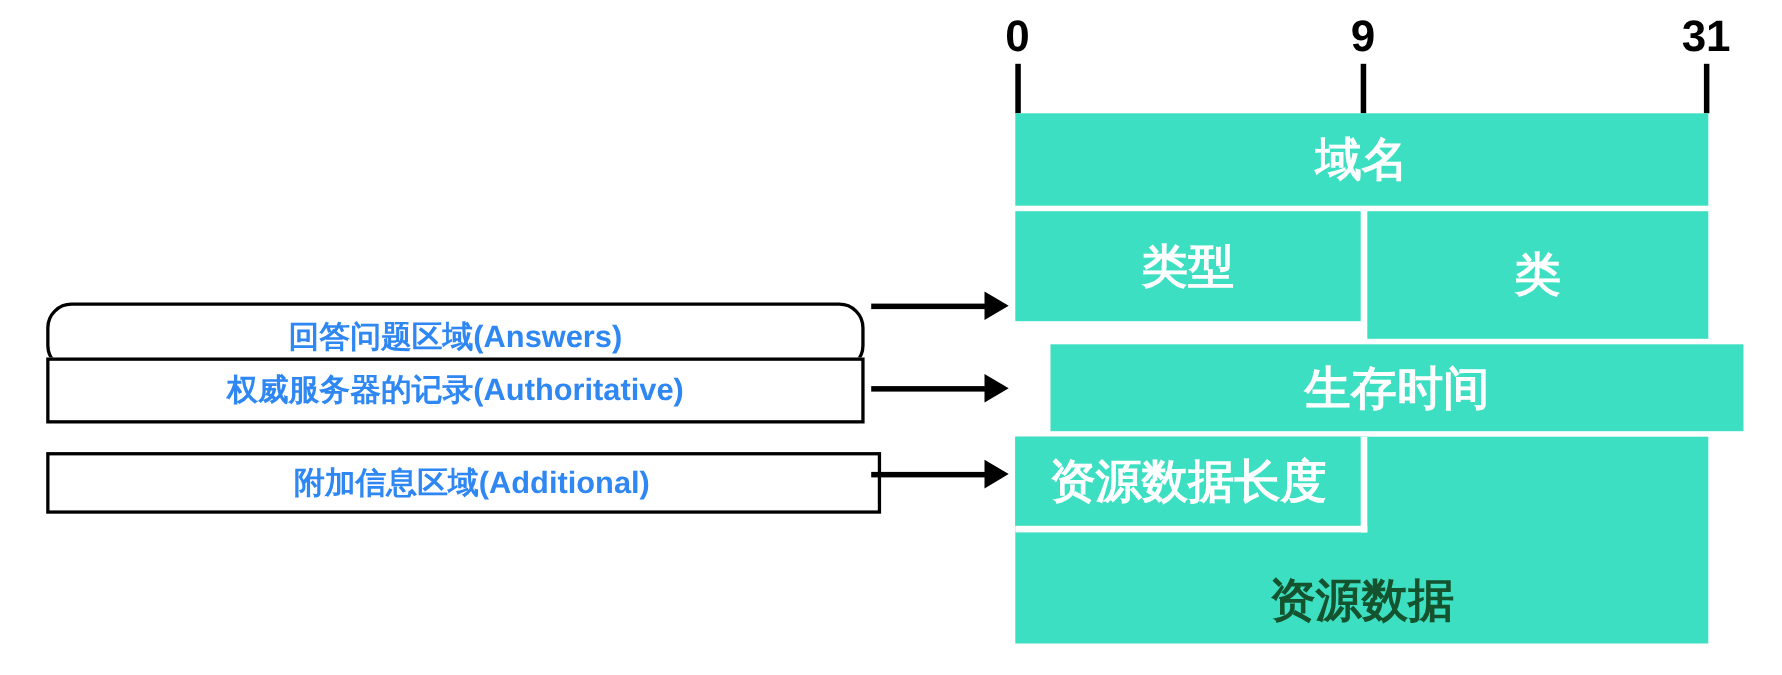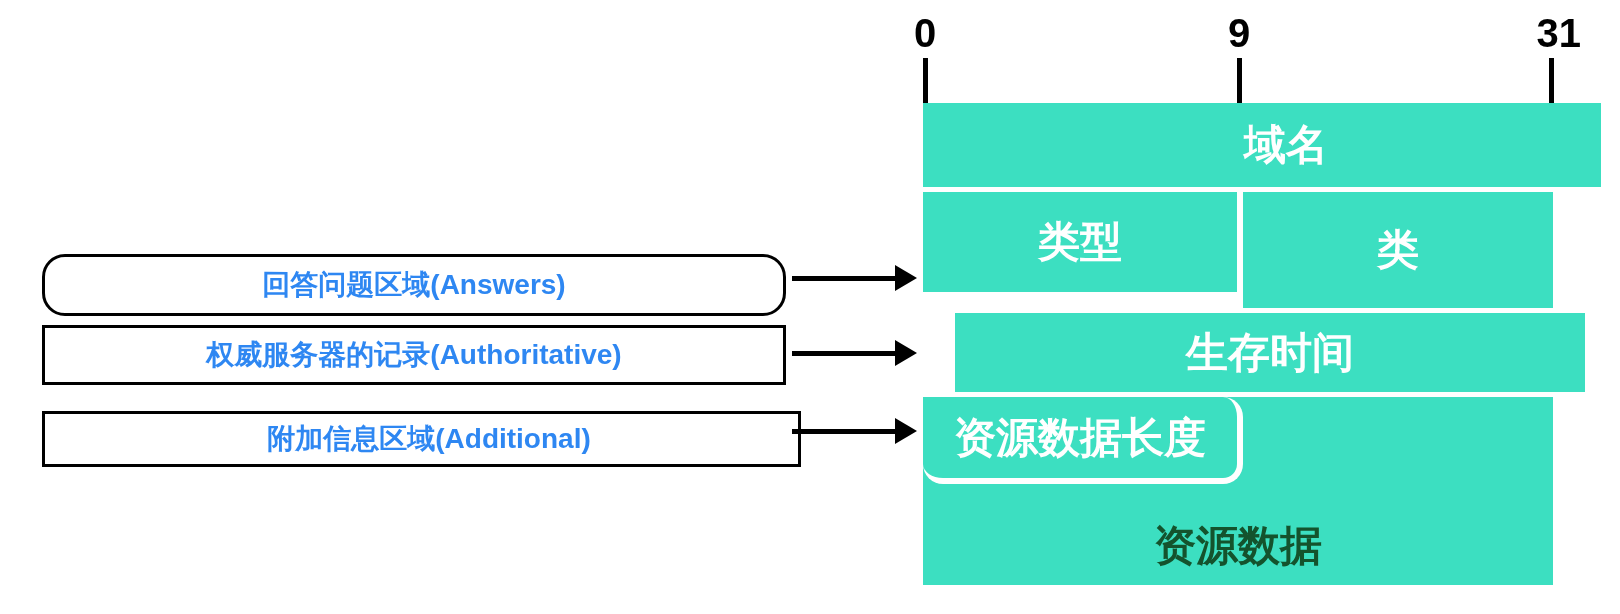--- a/index.html
+++ b/index.html
@@ -24,21 +24,21 @@
     display: flex;
     align-items: center;
     justify-content: center;
   }
   .section-box .label {
     color: #2e87f2;
     font-size: 28px;
     font-weight: 700;
     white-space: nowrap;
   }
-  .box-1 { top: 254px; height: 56px; border-radius: 23px; }
+  .box-1 { top: 275px; height: 56px; border-radius: 23px; }
   .box-2 { top: 325px; height: 54px; }
   .box-3 { top: 411px; height: 50px; padding-left: 15px; }
 
   
   .arrow {
     position: absolute;
     left: 792px;
     width: 125px;
     height: 26px;
   }
@@ -71,21 +71,21 @@
     width: 60px;
     height: 42px;
     color: #000000;
     font-size: 40px;
     font-weight: 700;
     text-align: center;
     line-height: 42px;
   }
   .bit-label-0  { left: 895px; }
   .bit-label-15 { left: 1209px; }
-  .bit-label-31 { left: 1521px; text-align: right; }
+  .bit-label-31 { left: 1521px; }
   .bit-tick {
     position: absolute;
     top: 58px;
     width: 5px;
     height: 45px;
     background: #000000;
   }
   .tick-0  { left: 923px; }
   .tick-15 { left: 1237px; }
   .tick-31 { left: 1549px; }
@@ -95,21 +95,21 @@
     position: absolute;
     background: #3cdfc1;
     color: #ffffff;
     font-size: 42px;
     font-weight: 700;
     display: flex;
     align-items: center;
     justify-content: center;
     white-space: nowrap;
   }
-  .field-domain { left: 923px; top: 103px; width: 630px; height: 84px; padding-left: 48px; }
+  .field-domain { left: 923px; top: 103px; width: 630px; height: 84px; }
   .field-type   { left: 923px; top: 192px; width: 314px; height: 100px; }
   .field-class  { left: 1243px; top: 192px; width: 310px; height: 116px; }
   .field-ttl    { left: 923px; top: 313px; width: 630px; height: 79px; margin-left: 32px; }
 
   .rdata-region {
     position: absolute;
     left: 923px; top: 397px;
     width: 630px; height: 188px;
     background: #3cdfc1;
   }
@@ -120,21 +120,20 @@
     border-right: 6px solid #ffffff;
     border-bottom: 6px solid #ffffff;
     background: #3cdfc1;
     color: #ffffff;
     font-size: 42px;
     font-weight: 700;
     display: flex;
     align-items: center;
     justify-content: center;
     white-space: nowrap;
-    border-radius: 20px;
   }
   .rdata-label {
     position: absolute;
     left: 0; top: 98px;
     width: 630px; height: 101px;
     color: #14532d;
     font-size: 42px;
     font-weight: 700;
     display: flex;
     align-items: center;

